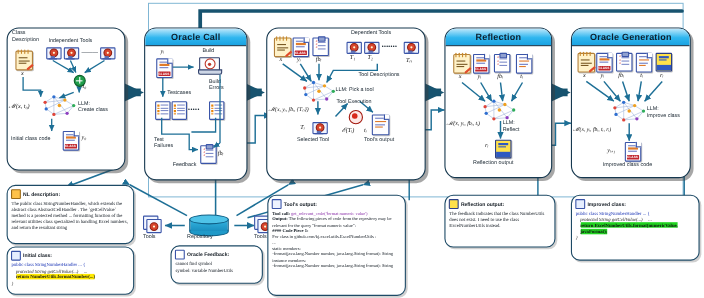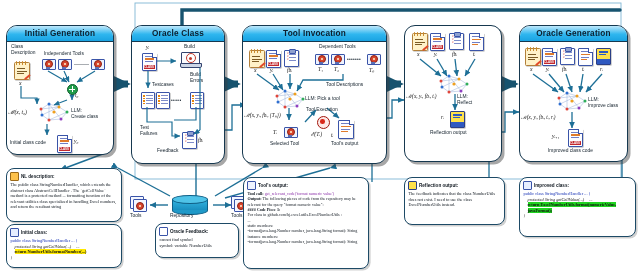--- a/index.html
+++ b/index.html
@@ -171,21 +171,20 @@
     <path d="M372 124 L372 182" stroke="#1d6f96" stroke-width="1.3" fill="none"></path>
 
     <path d="M492 132 L505 132 L505 112 L519 112" stroke="#1d6f96" stroke-width="1.3" fill="none" marker-end="url(#ahs)"></path>
 
     <path d="M489 136 L489 182" stroke="#1d6f96" stroke-width="1.3" fill="none"></path>
 
     <path d="M604 140 L622 140 L622 182" stroke="#1d6f96" stroke-width="1.3" fill="none"></path>
   </svg>
 
   <div class="panel" style="left:6px;top:25px;width:106px;height:128px;">
-    <div class="panel-hd">Initial Generation</div>
     <div class="panel-body">
       <div class="lbl" style="left:4px;top:2px;">Class
 Description</div>
       <div class="lbl" style="left:37px;top:9px;">Independent Tools</div>
 
       <div class="pad" style="left:7px;top:20px;">
         <div class="spiral">
           <i style="left:0"></i>
             <i style="left:3px"></i>
             <i style="left:6px"></i>
@@ -257,21 +256,21 @@
         <div class="lnw" style="top:4.4px;width:9px;"></div>
         <div class="ln" style="top:6.8px;width:8px;"></div>
         <div class="badge">CLASS</div>
       </div>
       <div class="lbl" style="left:3px;top:98px;">Initial class code</div>
       <div class="mlbl" style="left:67px;top:96px;">y₀</div>
     </div>
   </div>
 
   <div class="panel" style="left:131px;top:25px;width:92px;height:137px;">
-    <div class="panel-hd">Oracle Class</div>
+    <div class="panel-hd">Oracle Call</div>
     <div class="panel-body">
       <div class="mlbl" style="left:14px;top:2px;">yᵢ</div>
       <div class="lbl" style="left:52px;top:2px;">Build</div>
 
       <div class="doc" style="left:10px;top:11px;">
         <div class="ln" style="top:2px;width:7px;"></div>
         <div class="lnw" style="top:4.4px;width:9px;"></div>
         <div class="ln" style="top:6.8px;width:8px;"></div>
         <div class="badge">CLASS</div>
       </div>
@@ -368,21 +367,20 @@
         <path d="M16 29 L16 46" stroke="#1d6f96" stroke-width="1.2" fill="none" marker-end="url(#ahs)"></path>
         <path d="M68 26 L68 88" stroke="#1d6f96" stroke-width="1.2" fill="none"></path>
         <path d="M68 88 L62 92" stroke="#1d6f96" stroke-width="1.2" fill="none" marker-end="url(#ahs)"></path>
         <path d="M15 65 L15 80 L40 80 L40 94 L48 94" stroke="#1d6f96" stroke-width="1.2" fill="none" marker-end="url(#ahs)"></path>
         <path d="M64 65 L64 78 L42 78" stroke="#1d6f96" stroke-width="1.2" fill="none"></path>
       </svg>
     </div>
   </div>
 
   <div class="panel" style="left:242px;top:25px;width:143px;height:137px;">
-    <div class="panel-hd">Tool Invocation</div>
     <div class="panel-body">
       <div class="pad" style="left:6px;top:8px;">
         <div class="spiral">
           <i style="left:0"></i>
             <i style="left:3px"></i>
             <i style="left:6px"></i>
             <i style="left:9px"></i>
         </div>
         <div class="wl" style="top:5px;width:8px;"></div>
         <div class="wl" style="top:7.6px;width:9.5px;"></div>
@@ -490,20 +488,21 @@
         <div class="lnw" style="top:5px;width:10px;"></div>
         <div class="ln" style="top:7.6px;width:9px;"></div>
         <div class="lnw" style="top:10.2px;width:7px;"></div>
       </div>
       <div class="mlbl" style="left:88px;top:90px;">tᵢ</div>
       <div class="lbl" style="left:88px;top:99px;">Tool's output</div>
     </div>
   </div>
 
   <div class="panel" style="left:404px;top:25px;width:96px;height:135px;">
+    <div class="panel-hd">Reflection</div>
     <div class="panel-body">
       <div class="pad" style="left:7px;top:7px;">
         <div class="spiral">
           <i style="left:0"></i>
             <i style="left:3px"></i>
             <i style="left:6px"></i>
             <i style="left:9px"></i>
         </div>
         <div class="wl" style="top:5px;width:8px;"></div>
         <div class="wl" style="top:7.6px;width:9.5px;"></div>

